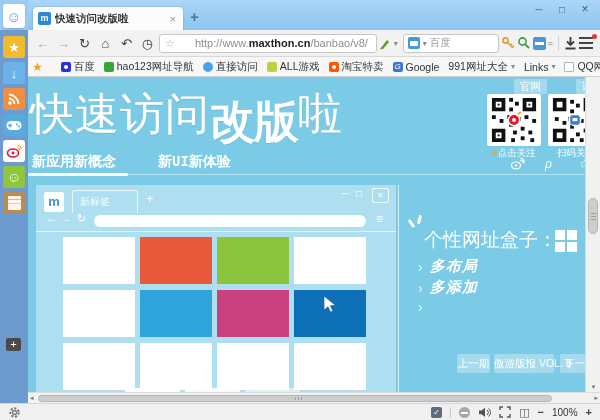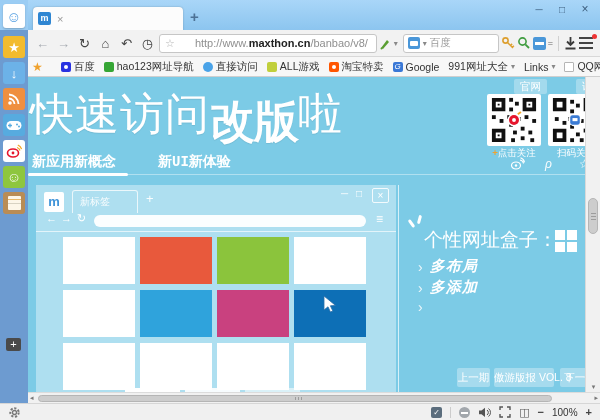--- a/index.html
+++ b/index.html
@@ -145,21 +145,21 @@
   .sp2 { left:10px; top:0; transform:rotate(15deg); }
   .feature-title { position:absolute; left:396px; top:150px; color:#fff; font-size:19px; font-weight:normal; white-space:nowrap; }
   .grid-icon { position:absolute; left:527px; top:153px; width:22px; height:22px; display:grid;
     grid-template-columns:10px 10px; grid-template-rows:10px 10px; gap:2px; }
   .grid-icon b { background:#fff; }
   .feature-item { position:absolute; left:390px; color:#fff; display:flex; gap:7px; align-items:center; }
   .fi-0{ top:180px; } .fi-1{ top:201px; } .fi-2{ top:222px; }
   .fi-chev { font-size:14px; color:rgba(255,255,255,.85); }
   .fi-label { font-size:15px; font-weight:bold; font-style:italic; letter-spacing:1px; }
 
-  .pager-btn { position:absolute; top:291px; height:19px; background:rgba(255,255,255,.32); border-radius:2px;
+  .pager-btn { position:absolute; top:277px; height:19px; background:rgba(255,255,255,.32); border-radius:2px;
     color:#fff; font-size:10.5px; text-align:center; line-height:19px; white-space:nowrap; }
   .pg-prev { left:429px; width:33px; } .pg-cur { left:466px; width:60px; } .pg-next { left:532px; width:40px; }
 
   
   .vscroll { position:absolute; left:585px; top:77px; width:15px; height:315px; background:#f1f1f1;
     border-left:1px solid #d9d9d9; z-index:20; }
   .v-thumb { position:absolute; left:2px; top:121px; width:10px; height:36px; background:#cdcdcd;
     border:1px solid #b5b5b5; border-radius:6px; }
   .v-thumb::after { content:""; position:absolute; left:2px; top:14px; width:5px; height:7px;
     background:repeating-linear-gradient(#9d9d9d 0 1px,transparent 1px 3px); }
@@ -187,20 +187,21 @@
   .sb-zoom { font-size:10px; color:#333; }
 </style>
 </head>
 <body>
 
 <div class="window">
 
   <div class="titlebar">
     <div class="tab">
       <span class="tab-favicon">m</span>
+      <span class="tab-title">快速访问改版啦</span>
       <span class="tab-close">×</span>
     </div>
     <span class="newtab-btn">+</span>
     <div class="win-controls">
       <span>─</span>
       <span>□</span>
       <span style="font-size:12px;">×</span>
     </div>
   </div>
 

